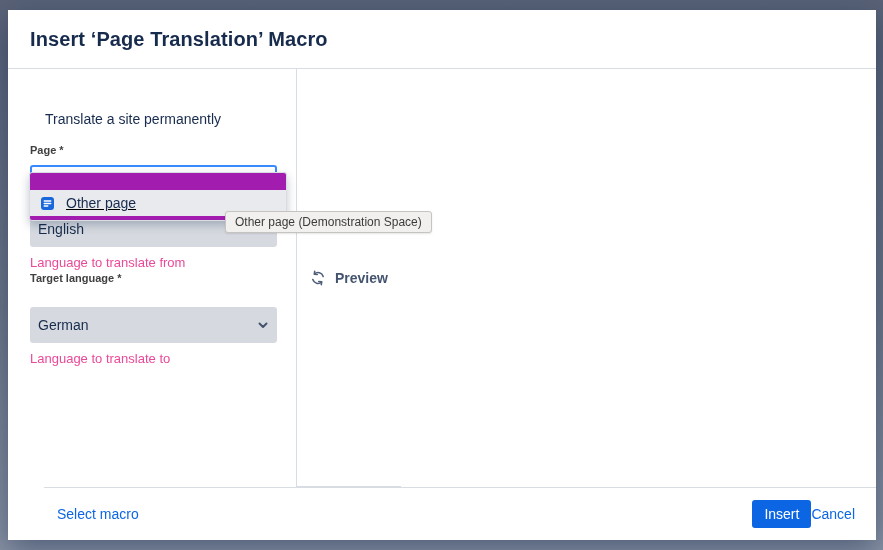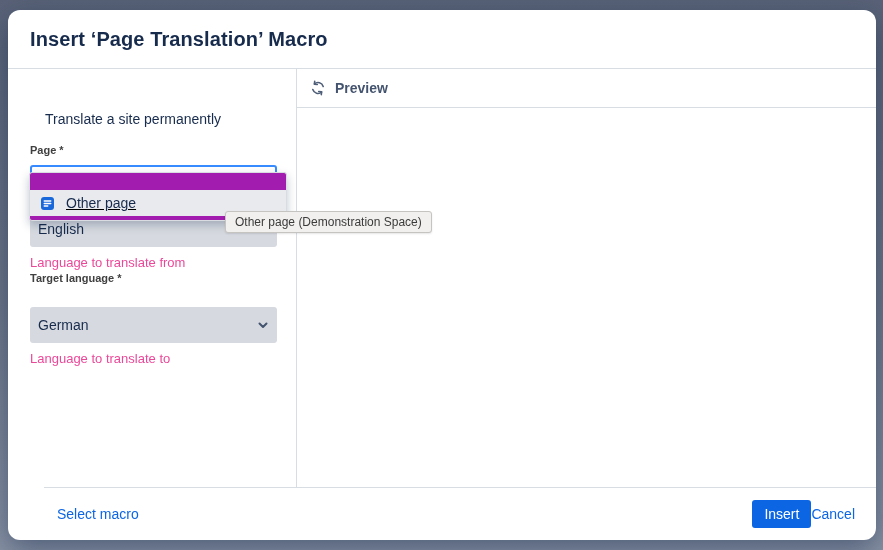--- a/index.html
+++ b/index.html
@@ -4,21 +4,21 @@
 <style>
   html,body{margin:0;padding:0;}
   body{
     width:883px;height:550px;position:relative;overflow:hidden;
     background:linear-gradient(180deg,#596277 0%,#6e7789 55%,#8a93a5 100%);
     font-family:"Liberation Sans",sans-serif;
     -webkit-font-smoothing:antialiased;
   }
   .dialog{
     position:absolute;left:8px;top:10px;width:868px;height:530px;
-    background:#ffffff;border-radius:12px;
+    background:#ffffff;border-radius:0;
     box-shadow:0 10px 30px rgba(9,30,66,.45);
     display:flex;flex-direction:column;box-sizing:border-box;
   }
   .dlg-header{
     flex:0 0 58px;display:flex;align-items:center;padding:0 22px;
     border-bottom:1px solid #D8DCE3;
   }
   .dlg-title{font-size:20px;font-weight:700;color:#172B4D;letter-spacing:.1px;}
   .dlg-body{flex:1;display:flex;position:relative;min-height:0;}
   .panel-left{
@@ -52,21 +52,21 @@
   }
   .page-icon{
     width:13px;height:13px;border-radius:3px;background:#1868DB;
     display:inline-flex;align-items:center;justify-content:center;flex:0 0 13px;
   }
   .tooltip{
     position:absolute;left:217px;top:142px;z-index:6;white-space:nowrap;
     background:#F1F0EE;border:1px solid #C6C4C0;border-radius:3px;
     padding:3px 9px;font-size:12px;color:#3B3B3B;box-shadow:0 1px 2px rgba(0,0,0,.1);text-align:center;
   }
-  .panel-right{flex:1;display:flex;flex-direction:column;min-width:0;}
+  .panel-right{flex:1;display:flex;flex-direction:row;min-width:0;}
   .preview-header{
     flex:0 0 38px;display:flex;align-items:center;gap:9px;padding:0 13px;
     border-bottom:1px solid #D8DCE3;
   }
   .preview-title{font-size:14px;font-weight:700;color:#44546F;}
   .preview-body{flex:1;background:#fff;}
   .dlg-footer{
     flex:0 0 52px;border-top:1px solid #D8DCE3;
     display:flex;align-items:center;justify-content:space-between;
     padding:0 21px 0 13px;

